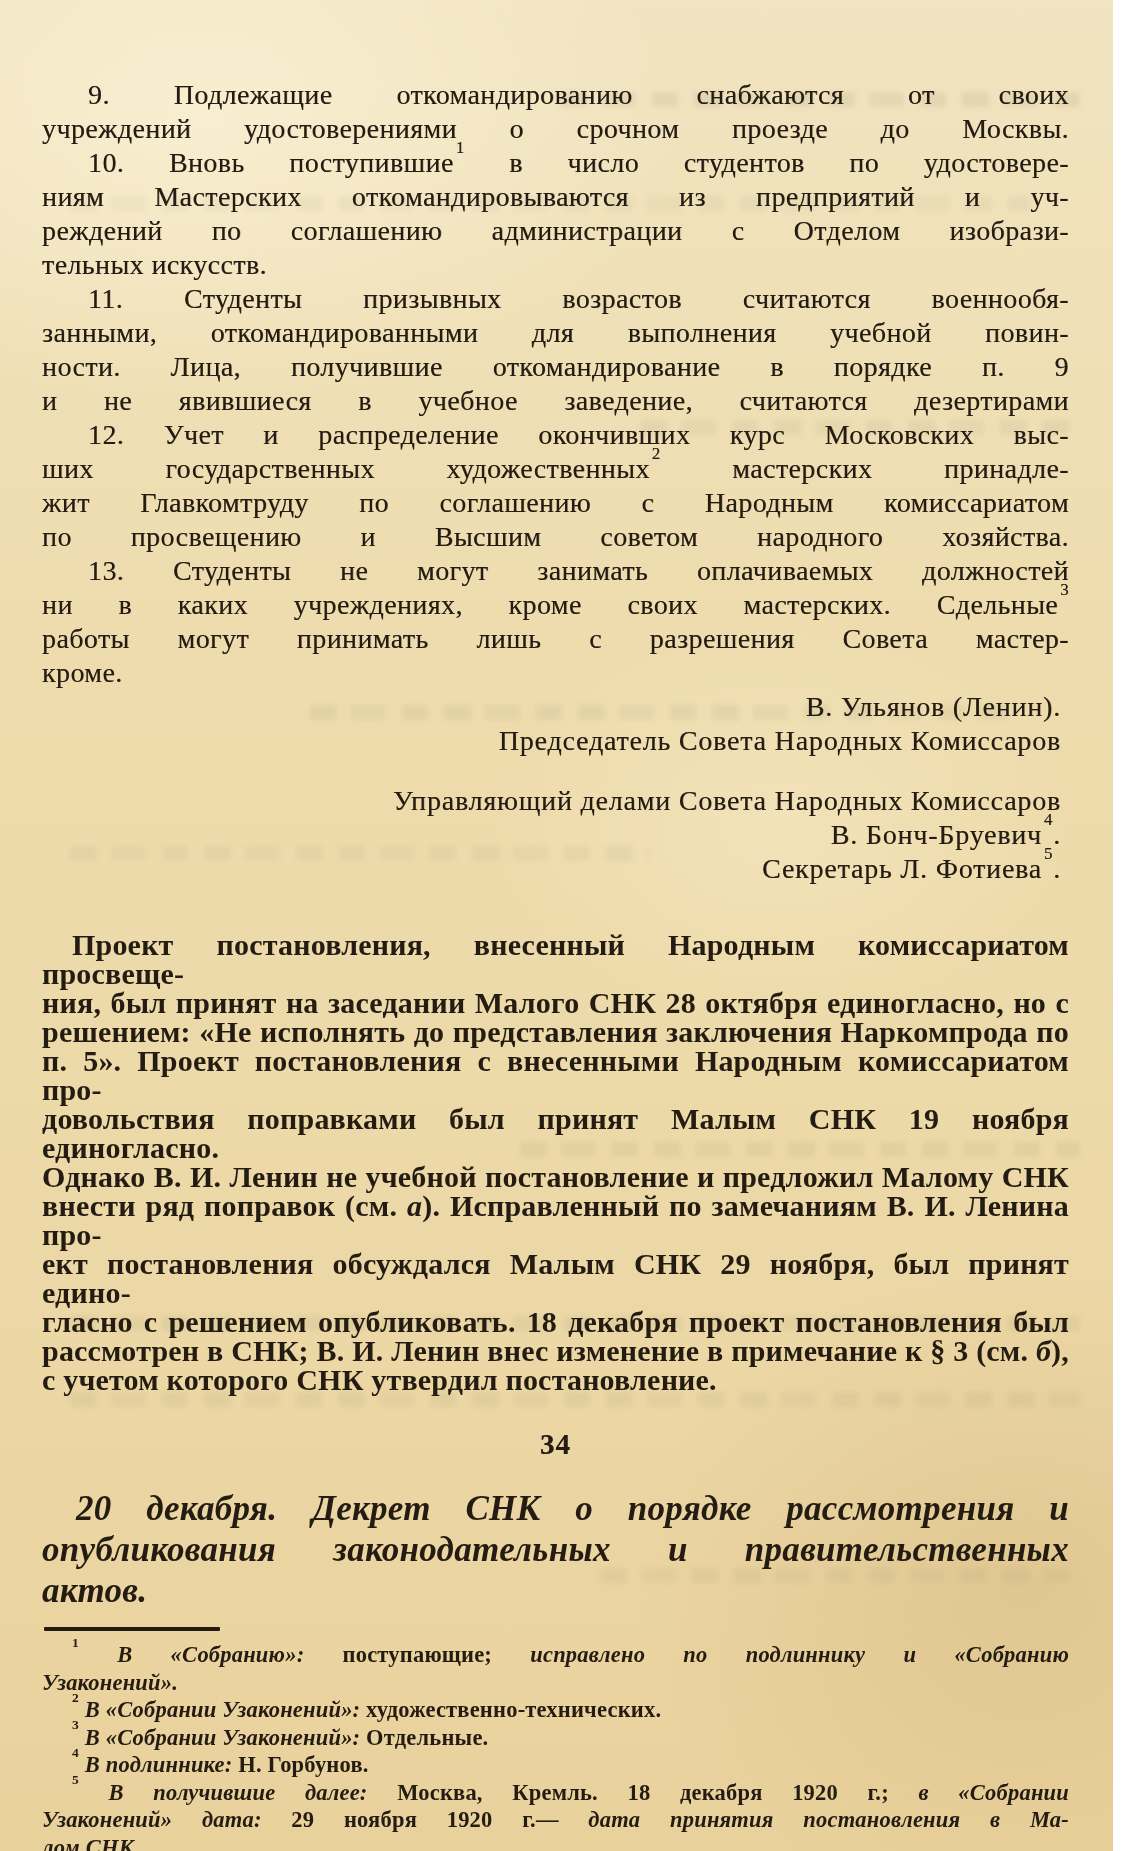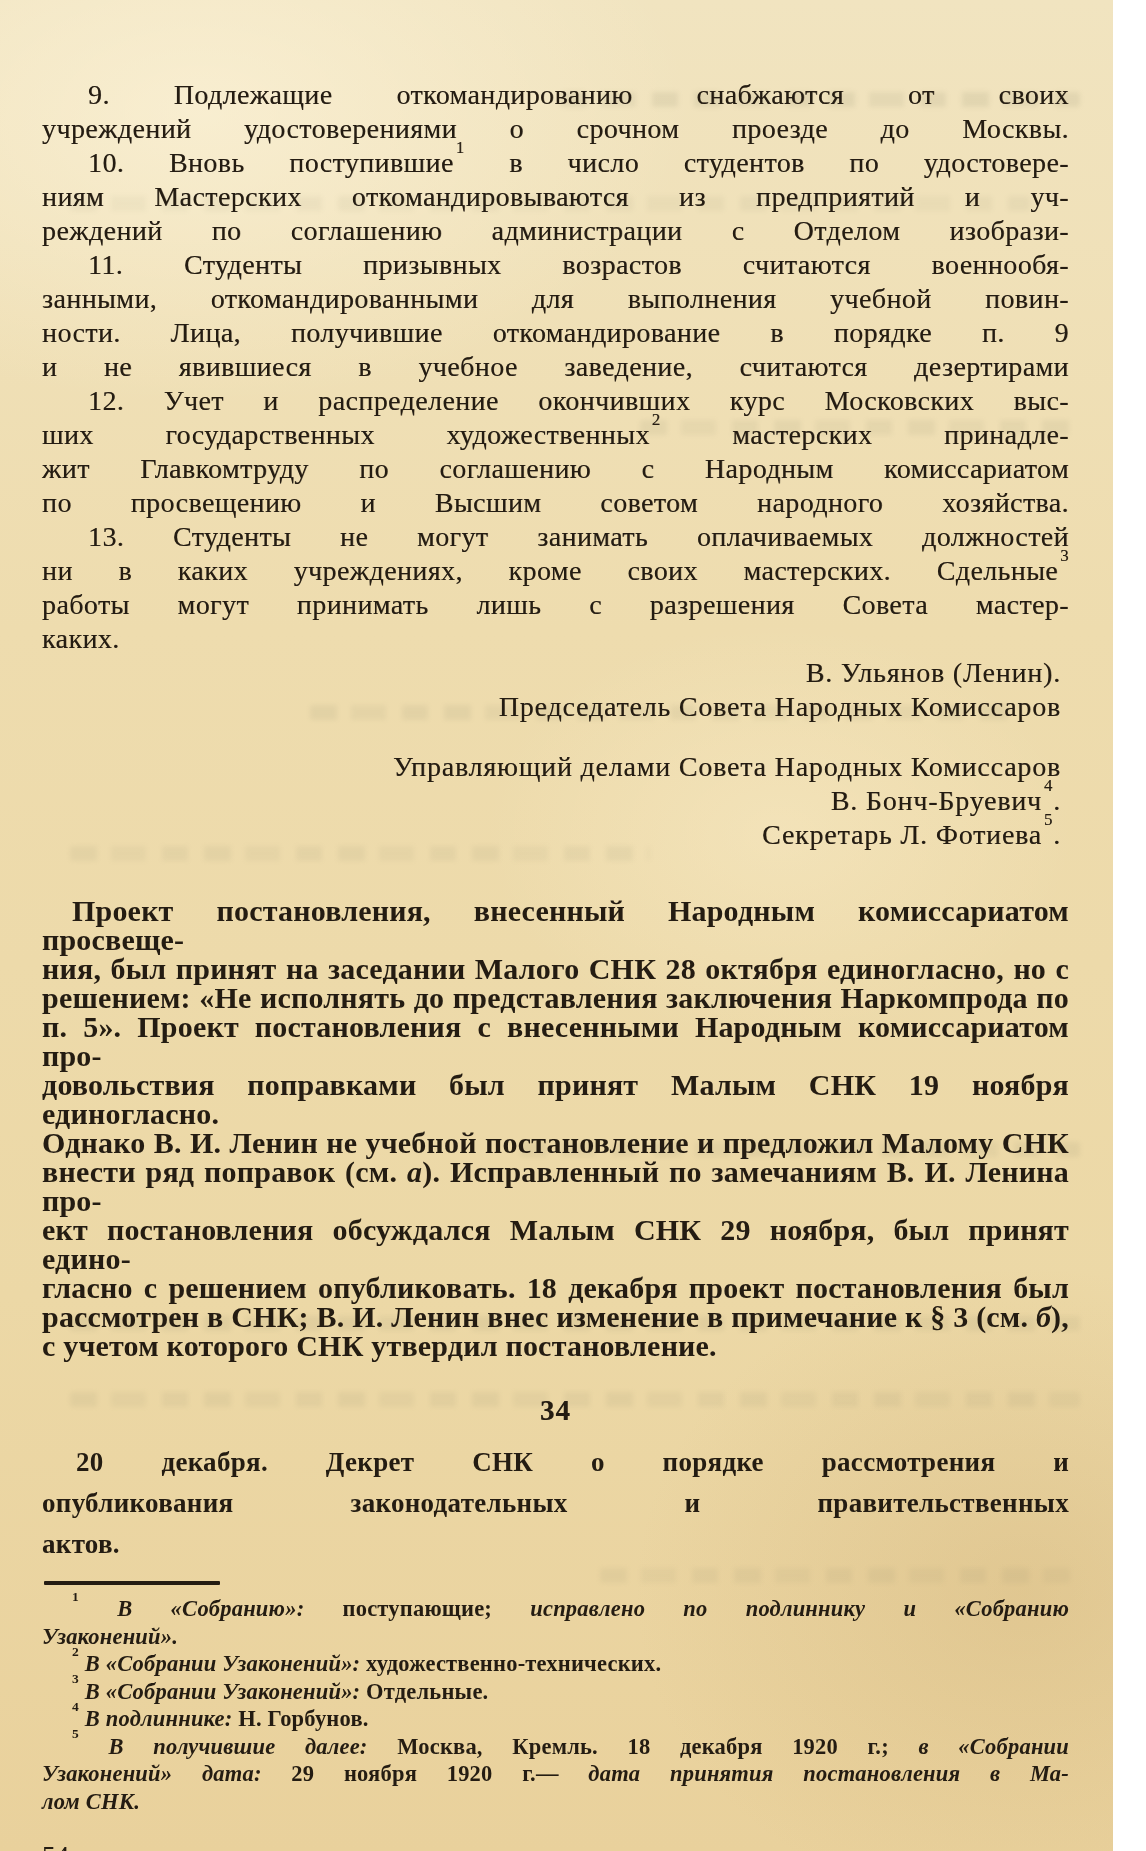--- a/index.html
+++ b/index.html
@@ -45,22 +45,22 @@
 
   
   .commentary { margin-top:44px; font-size:30px; line-height:29px; font-weight:bold;
                 letter-spacing:.2px; }
   .commentary .line:first-child { text-indent:30px; }
 
   
   .doc-number { margin-top:30px; height:40px; line-height:40px; text-align:center;
                 font-size:29px; font-weight:bold; letter-spacing:1px;
                 text-shadow:.35px 0 0 rgba(36,28,18,.55); }
-  .doc-title { margin-top:12px; font-size:27px; line-height:41px;
-               font-weight:bold; letter-spacing:.3px; }
+  .doc-title { margin-top:24px; font-size:35px; line-height:41px;
+               font-style:italic; font-weight:bold; letter-spacing:.3px; }
   .doc-title .line:first-child { text-indent:34px; }
 
   
   .fn-rule { margin-top:16px; margin-left:2px; width:176px; height:4px;
              background:#241c12; border-radius:1px; }
   .footnotes { margin-top:10px; font-size:22.5px; line-height:27.5px; font-weight:bold;
                letter-spacing:.2px; }
   .fn .line:first-child { text-indent:28px; }
 
   .page-number { margin-top:24px; font-size:27px; line-height:34px;
@@ -85,38 +85,39 @@
 
     <section>
       <div class="para">
           <div class="line">9. Подлежащие откомандированию снабжаются от своих</div>
           <div class="line">учреждений удостоверениями о срочном проезде до Москвы.</div>
         </div>
       <div class="para">
           <div class="line">10. Вновь поступившие<sup>1</sup> в число студентов по удостовере-</div>
           <div class="line">ниям Мастерских откомандировываются из предприятий и уч-</div>
           <div class="line">реждений по соглашению администрации с Отделом изобрази-</div>
+          <div class="line line-last">тельных искусств.</div>
         </div>
       <div class="para">
           <div class="line">11. Студенты призывных возрастов считаются военнообя-</div>
           <div class="line">занными, откомандированными для выполнения учебной повин-</div>
           <div class="line">ности. Лица, получившие откомандирование в порядке п. 9</div>
           <div class="line">и не явившиеся в учебное заведение, считаются дезертирами</div>
         </div>
       <div class="para">
           <div class="line">12. Учет и распределение окончивших курс Московских выс-</div>
           <div class="line">ших государственных художественных<sup>2</sup> мастерских принадле-</div>
           <div class="line">жит Главкомтруду по соглашению с Народным комиссариатом</div>
           <div class="line">по просвещению и Высшим советом народного хозяйства.</div>
         </div>
       <div class="para">
           <div class="line">13. Студенты не могут занимать оплачиваемых должностей</div>
           <div class="line">ни в каких учреждениях, кроме своих мастерских. Сдельные<sup>3</sup></div>
           <div class="line">работы могут принимать лишь с разрешения Совета мастер-</div>
-          <div class="line line-last">каких.</div>
+          <div class="line line-last">кроме.</div>
         </div>
     </section>
 
     <section class="signatures">
       <div class="sig-line">В. Ульянов (Ленин).</div>
       <div class="sig-line">Председатель Совета Народных Комиссаров</div>
       <div class="sig-line sig-gap-lg">Управляющий делами Совета Народных Комиссаров</div>
       <div class="sig-line">В. Бонч-Бруевич<sup>4</sup>.</div>
       <div class="sig-line sig-gap-sm">Секретарь Л. Фотиева<sup>5</sup>.</div>
     </section>

